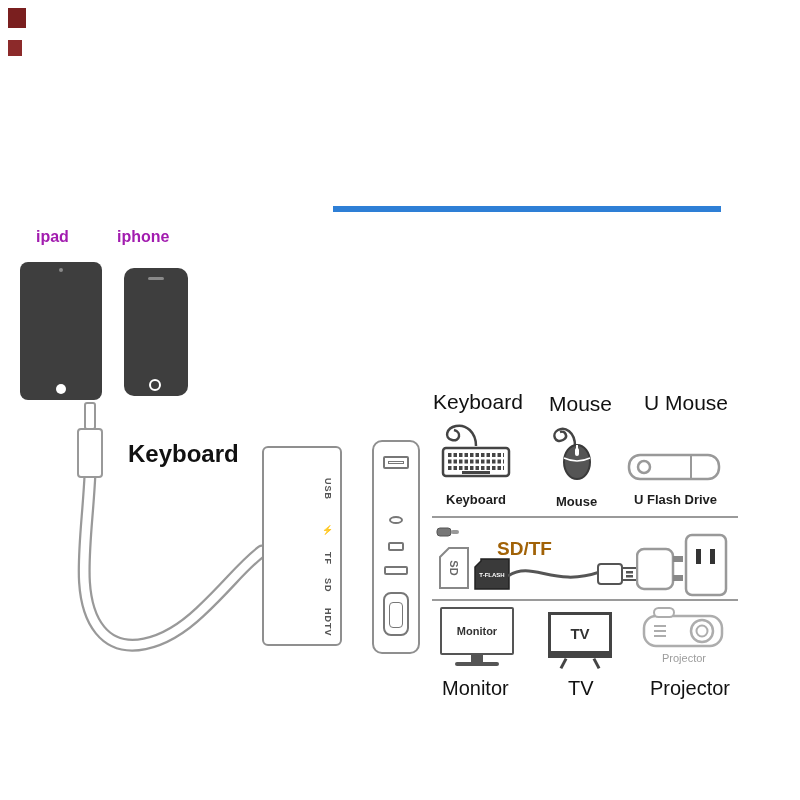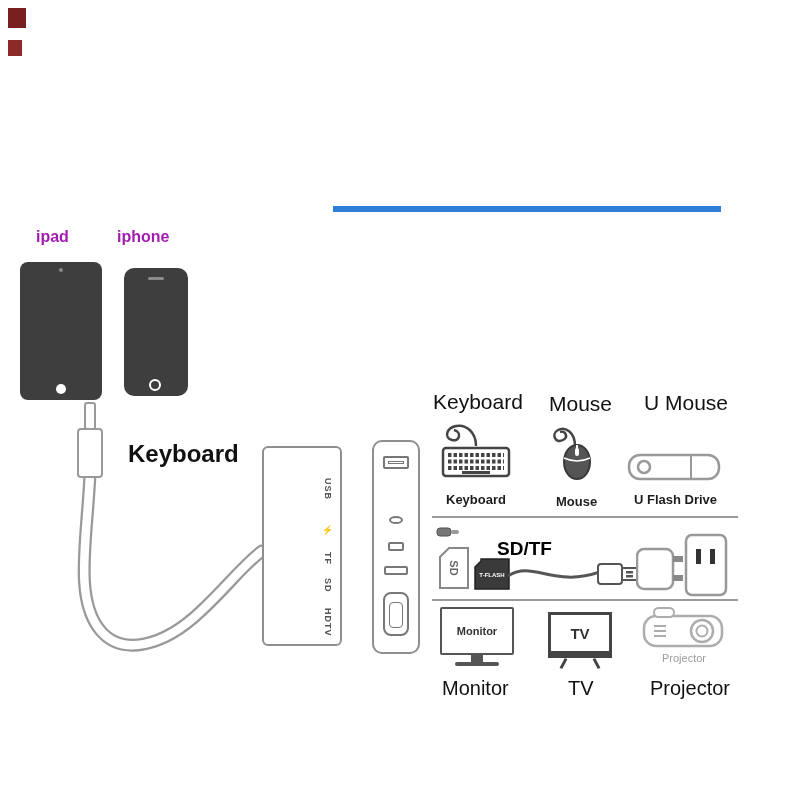--- a/index.html
+++ b/index.html
@@ -60,21 +60,21 @@
   .mouse-cap { left:556px; top:494px; }
   .udisk-cap { left:634px; top:492px; }
 
   .divider { width:306px; height:2px; background:#9a9a9a; }
   .divider-1 { left:432px; top:516px; }
   .divider-2 { left:432px; top:599px; }
 
   .mini-conn { left:436px; top:526px; }
   .sd-card { left:437px; top:545px; }
   .tf-card { left:473px; top:557px; }
-  .sdtf-label { left:497px; top:538px; font-size:19px; font-weight:bold; color:#000000; }
+  .sdtf-label { left:497px; top:538px; font-size:19px; font-weight:bold; color:#a16207; }
   .mid-cable { left:508px; top:558px; }
   .usba-plug { left:597px; top:561px; }
   .charger { left:636px; top:547px; }
   .outlet { left:684px; top:533px; }
 
   .monitor-screen { left:440px; top:607px; width:74px; height:48px; border:2px solid #555; border-radius:2px; background:#fff;
                     display:flex; align-items:center; justify-content:center; font-size:11px; font-weight:bold; color:#333; }
   .monitor-neck { left:471px; top:655px; width:12px; height:7px; background:#555; }
   .monitor-base { left:455px; top:662px; width:44px; height:4px; background:#555; border-radius:2px; }
 

